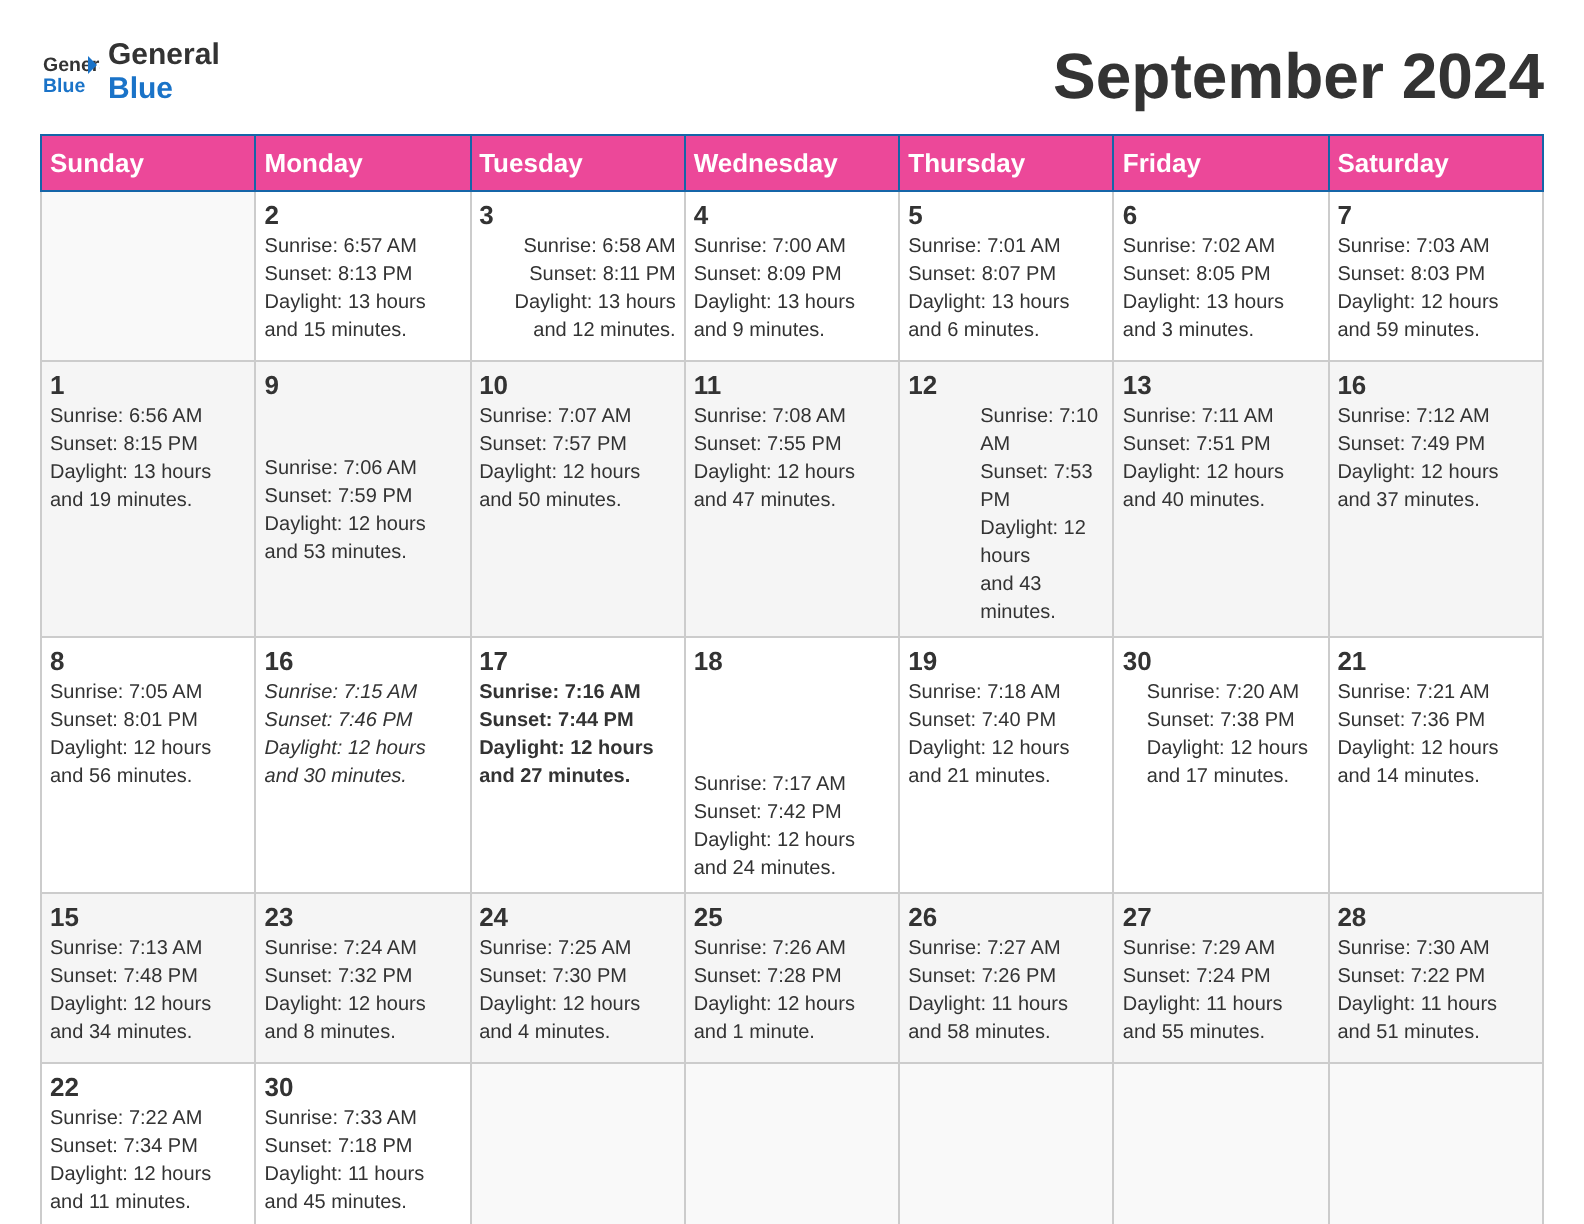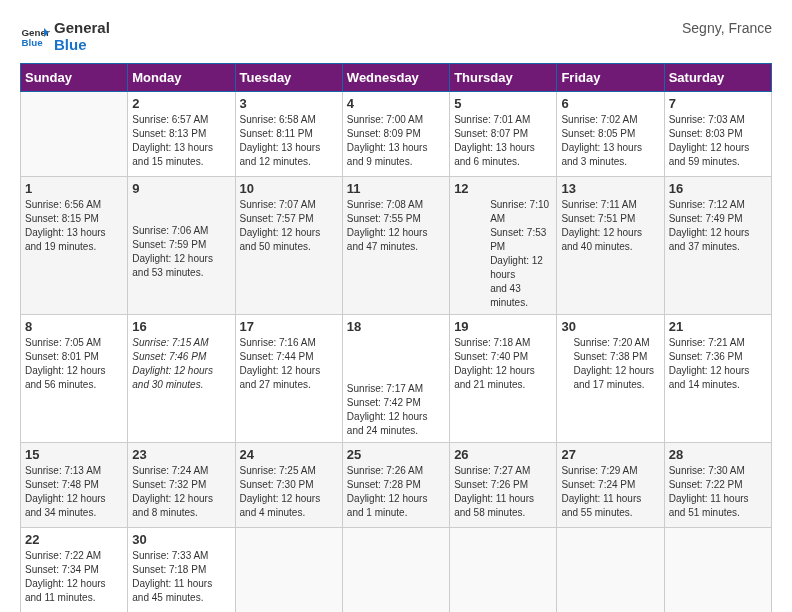--- a/index.html
+++ b/index.html
@@ -36,21 +36,21 @@
     .location {
       font-size: 14px;
       color: #555;
     }
     table {
       width: 100%;
       border-collapse: collapse;
       font-size: 11px;
     }
     thead th {
-      background-color: #701a75;
+      background-color: #ec4899;
       color: #fff;
       padding: 6px 4px;
       text-align: left;
       font-size: 13px;
       font-weight: bold;
       border: 1px solid #1565a8;
     }
     tbody td {
       border: 1px solid #ccc;
       vertical-align: top;
@@ -87,21 +87,21 @@
       <text x="2" y="18" font-size="13" font-weight="bold" fill="#333" font-family="Arial">General</text>
       <text x="2" y="32" font-size="13" font-weight="bold" fill="#1a73c8" font-family="Arial">Blue</text>
       <polygon points="32,8 38,14 32,20" fill="#1a73c8"></polygon>
     </svg>
     <div>
       <div style="font-size:15px; font-weight:bold; color:#333; line-height:1.1;">General</div>
       <div style="font-size:15px; font-weight:bold; color:#1a73c8; line-height:1.1;">Blue</div>
     </div>
   </div>
   <div class="title-block">
-    <div class="location">Segny, France</div>
+    <div class="month-title">September 2024</div>
   </div>
 </div>
 
 <table>
   <thead>
     <tr>
     <th>Sunday</th>
         <th>Monday</th>
         <th>Tuesday</th>
         <th>Wednesday</th>
@@ -115,21 +115,21 @@
         <td class="empty-cell"></td>
         <td>
           <span class="day-num">2</span>
           <div class="day-info" style="white-space: pre-line;">Sunrise: 6:57 AM
 Sunset: 8:13 PM
 Daylight: 13 hours
 and 15 minutes.</div>
         </td>
         <td>
           <span class="day-num">3</span>
-          <div class="day-info" style="white-space: pre-line;">Sunrise: 6:58 AM
+          <div class="day-info" style="white-space: pre-line; text-align: right;">Sunrise: 6:58 AM
 Sunset: 8:11 PM
 Daylight: 13 hours
 and 12 minutes.</div>
         </td>
         <td>
           <span class="day-num">4</span>
           <div class="day-info" style="white-space: pre-line;">Sunrise: 7:00 AM
 Sunset: 8:09 PM
 Daylight: 13 hours
 and 9 minutes.</div>
@@ -217,21 +217,21 @@
         </td>
         <td>
           <span class="day-num">16</span>
           <div class="day-info" style="white-space: pre-line; font-style: italic;">Sunrise: 7:15 AM
 Sunset: 7:46 PM
 Daylight: 12 hours
 and 30 minutes.</div>
         </td>
         <td>
           <span class="day-num">17</span>
-          <div class="day-info" style="white-space: pre-line;">Sunrise: 7:16 AM
+          <div class="day-info" style="white-space: pre-line; font-weight: bold;">Sunrise: 7:16 AM
 Sunset: 7:44 PM
 Daylight: 12 hours
 and 27 minutes.</div>
         </td>
         <td>
           <span class="day-num">18</span>
           <div class="day-info" style="white-space: pre-line; margin-top: 48px;">Sunrise: 7:17 AM
 Sunset: 7:42 PM
 Daylight: 12 hours
 and 24 minutes.</div>

